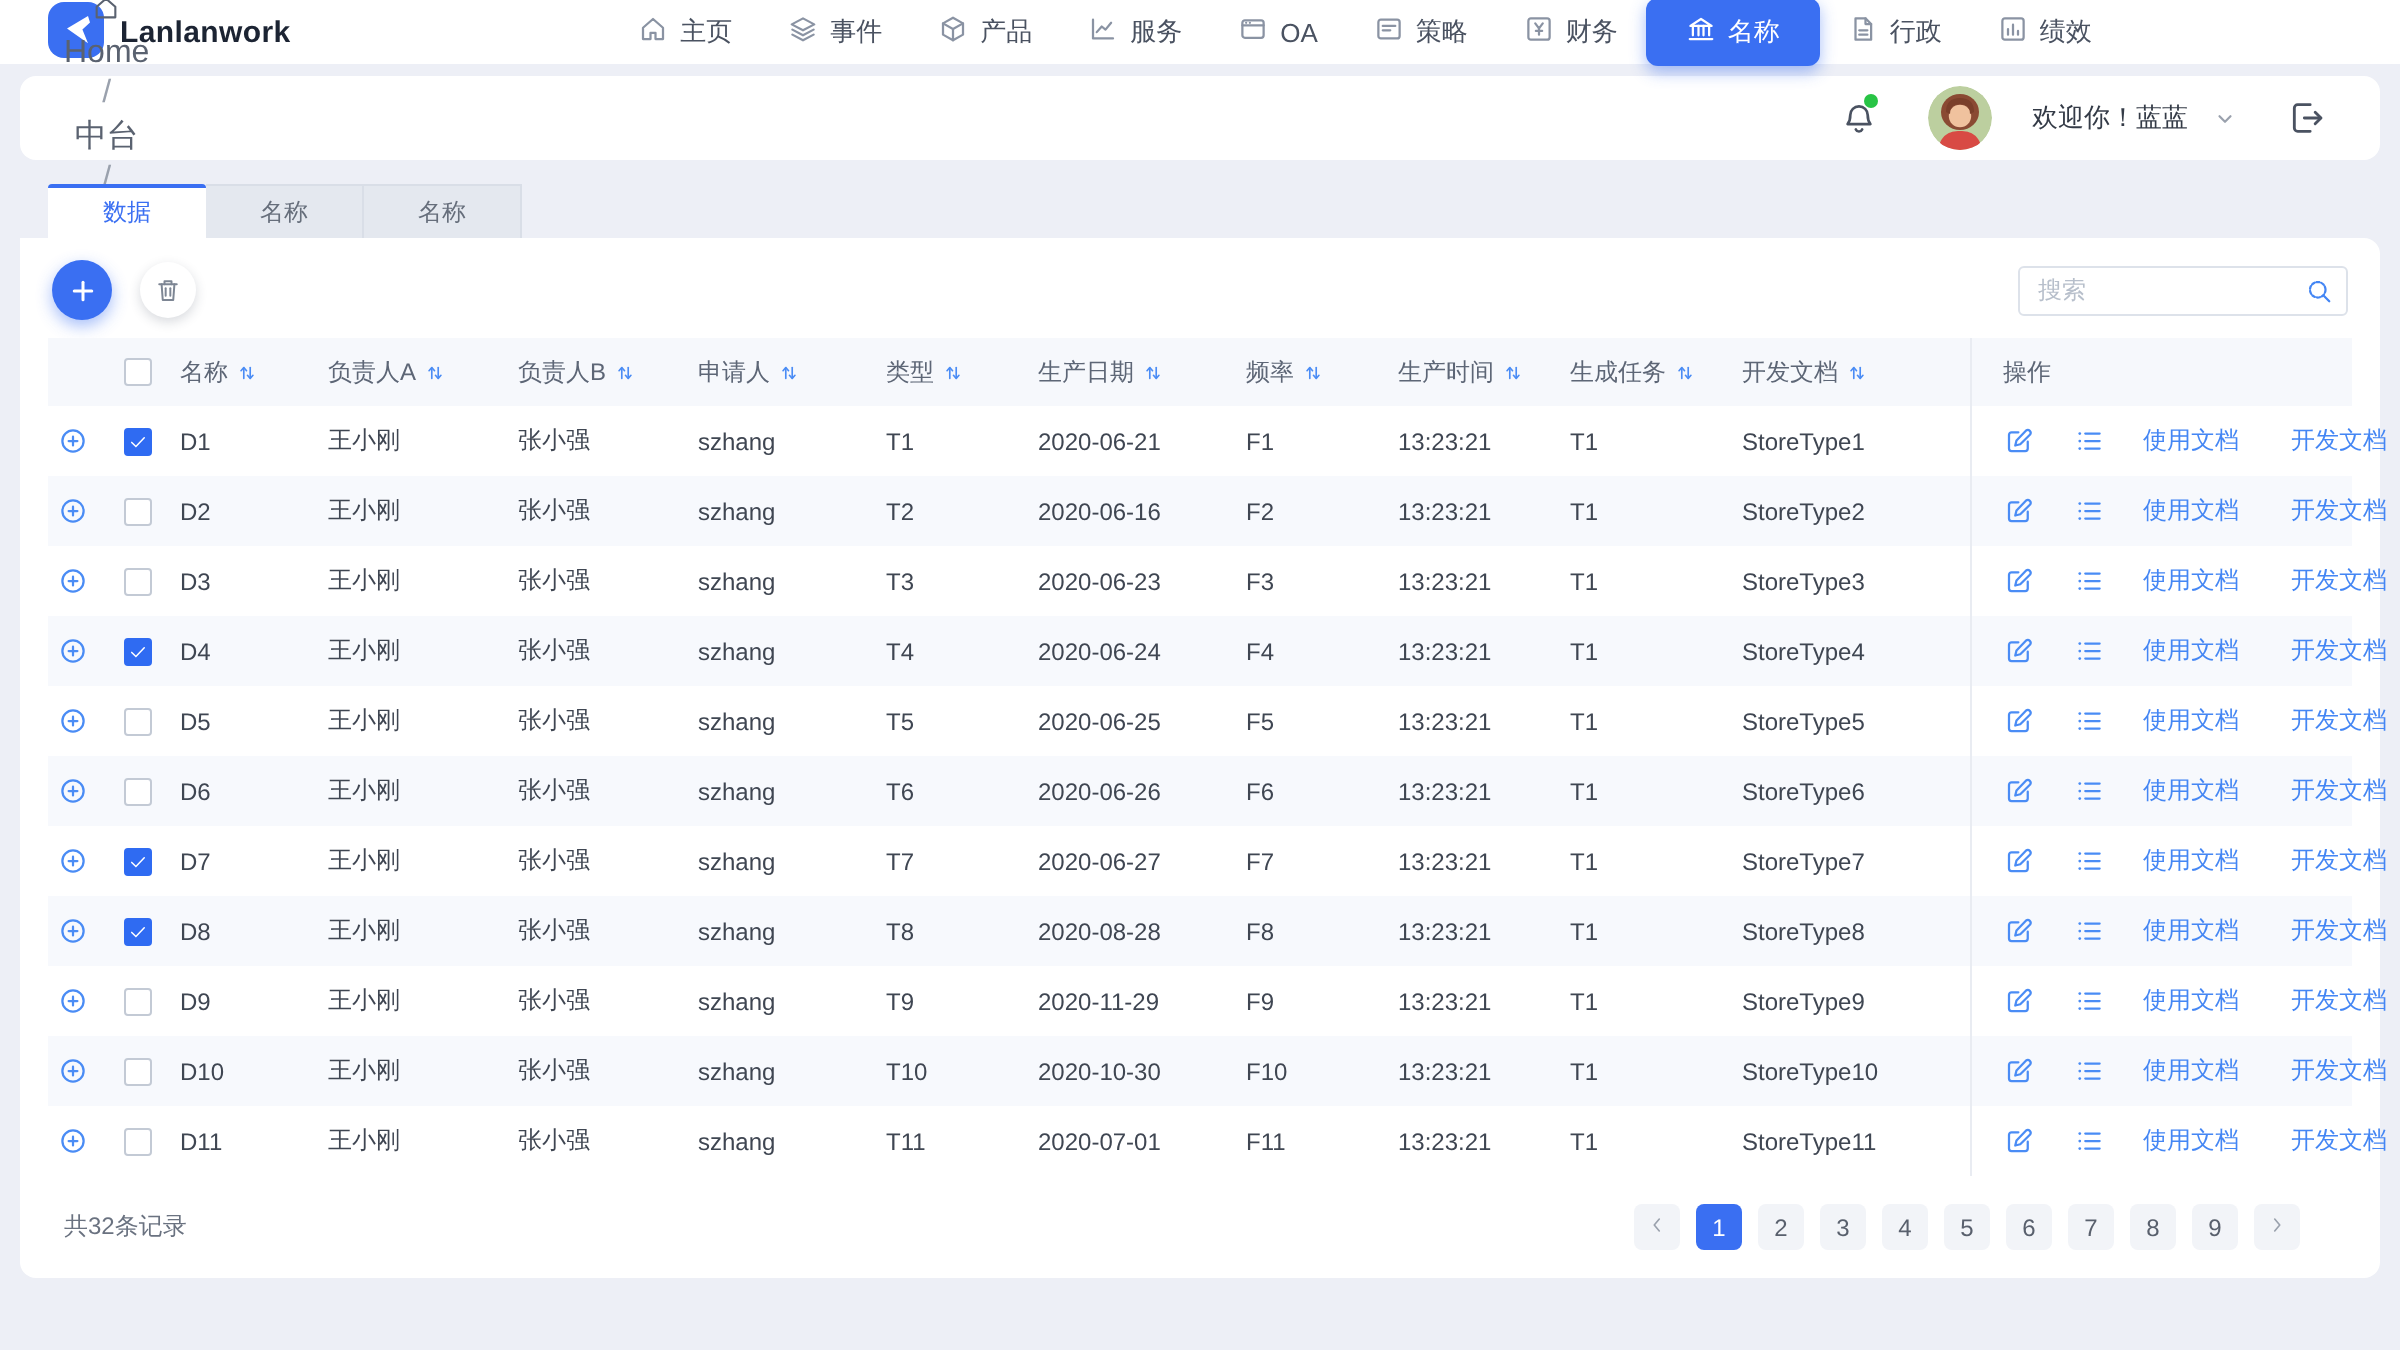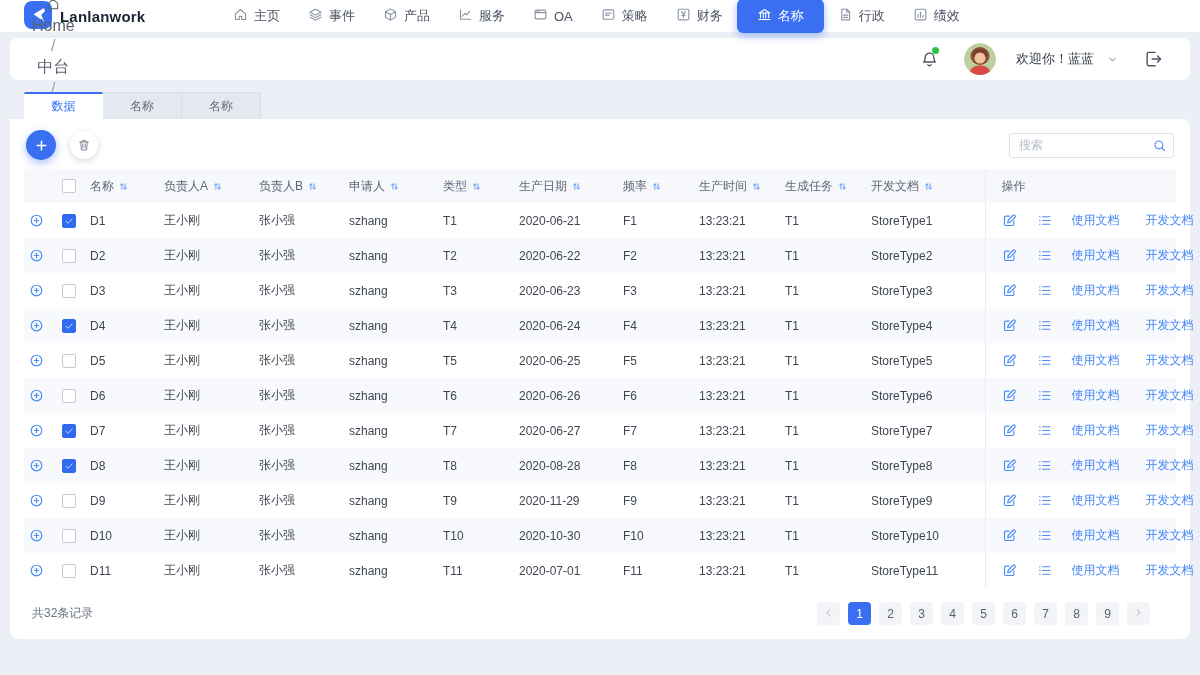--- a/index.html
+++ b/index.html
@@ -3,21 +3,21 @@
 <meta charset="utf-8">
 <style>
   * { margin:0; padding:0; box-sizing:border-box; }
   html,body { width:1200px; height:675px; overflow:hidden; background:#edeff6;
     font-family:"Liberation Sans","DejaVu Sans",sans-serif; font-size:12px; color:#3f4652; }
 
   
   .topnav { height:32px; background:#fff; display:flex; align-items:center; padding:2px 24px; }
   .brand { display:flex; align-items:center; gap:8px; min-width:150px; }
   .brand-name { font-size:15px; font-weight:bold; color:#1c2433; letter-spacing:.2px; }
-  .nav-menu { flex:1; display:flex; align-items:center; justify-content:flex-start; padding:0 30px 0 45px; }
+  .nav-menu { flex:1; display:flex; align-items:center; justify-content:center; padding:0 30px 0 45px; }
   .nav-item { display:flex; align-items:center; gap:6px; color:#4a5261; font-size:13px; cursor:pointer;
     padding:7px 14px; border-radius:6px; white-space:nowrap; }
   .nav-item svg { width:15px; height:15px; color:#8a93a3; }
   .nav-item.active { background:#3a6ff2; color:#fff; box-shadow:0 3px 8px rgba(58,111,242,.45); padding:8px 20px; }
   .nav-item.active svg { color:#fff; }
 
   
   .breadcrumb-bar { margin:6px 10px 0; height:42px; background:#fff; border-radius:8px;
     display:flex; align-items:center; padding:0 22px; }
   .breadcrumb { display:flex; align-items:center; gap:2px; color:#5a6270; font-size:16px;flex-direction:column; }
@@ -479,21 +479,21 @@
                 </button>
               </td>
               <td>
                 <div class="checkbox"></div>
               </td>
               <td><span>D2</span></td>
               <td><span>王小刚</span></td>
               <td><span>张小强</span></td>
               <td><span>szhang</span></td>
               <td><span>T2</span></td>
-              <td><span>2020-06-22</span></td>
+              <td><span>2020-06-16</span></td>
               <td><span>F2</span></td>
               <td><span>13:23:21</span></td>
               <td><span>T1</span></td>
               <td><span>StoreType2</span></td>
               <td class="col-action">
                 <div class="action-cell">
                   <button class="icon-btn">
                     <svg viewBox="0 0 24 24" fill="none" stroke="currentColor" stroke-width="1.8" stroke-linecap="round" stroke-linejoin="round">
                       <path d="M11.5 5 H6 a2 2 0 0 0 -2 2 v11 a2 2 0 0 0 2 2 h11 a2 2 0 0 0 2 -2 V12.5"></path>
                       <path d="M17.7 3.6 a2.3 2.3 0 0 1 3.2 3.2 L13 14.6 L9 15.6 L10 11.6 Z"></path>

